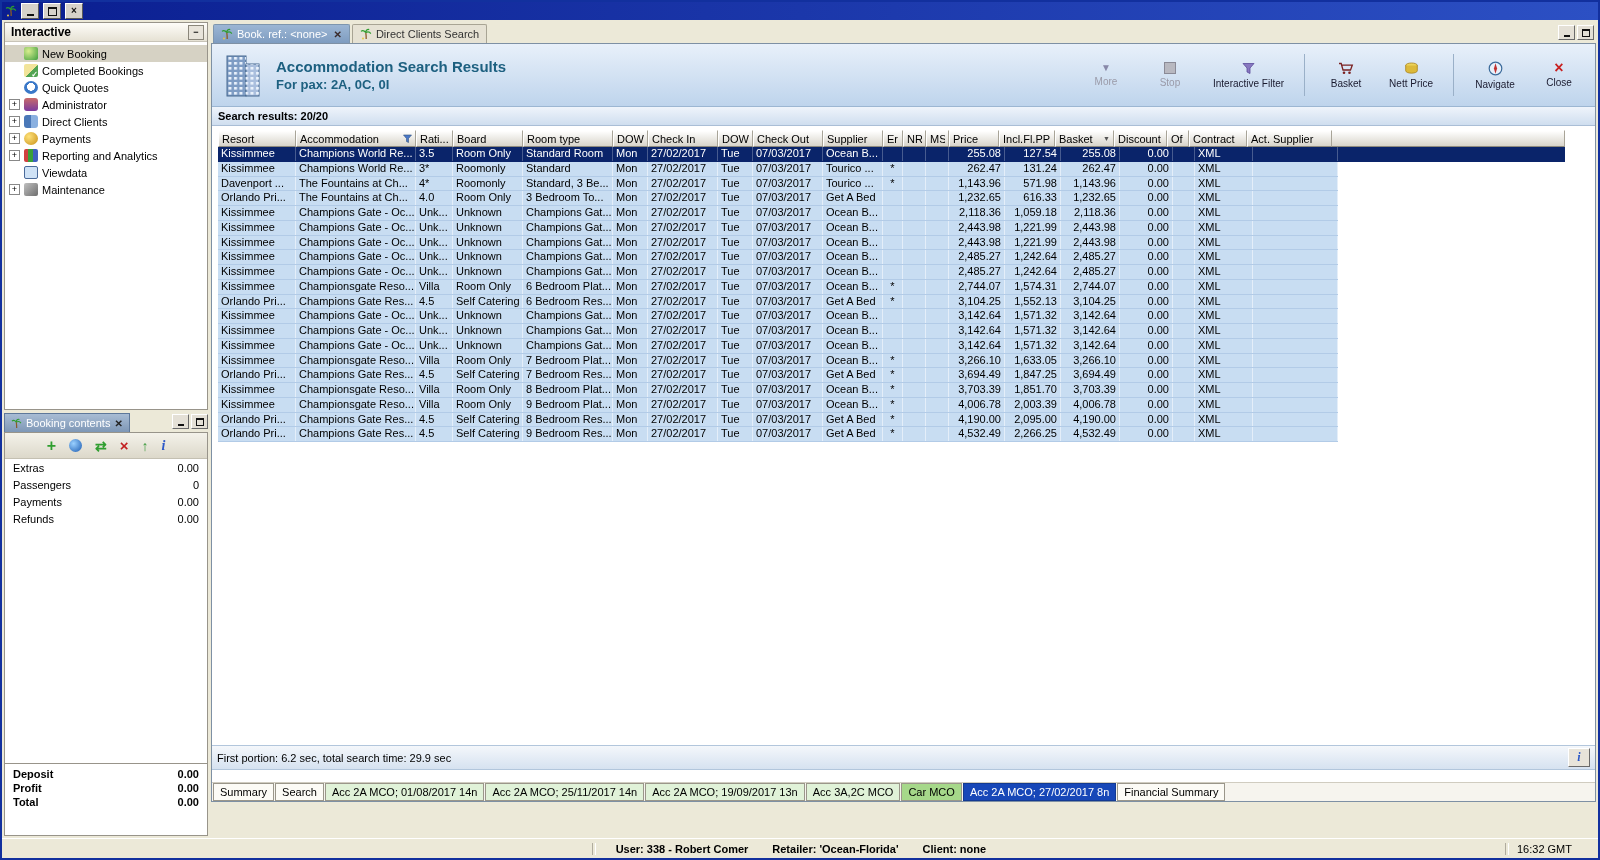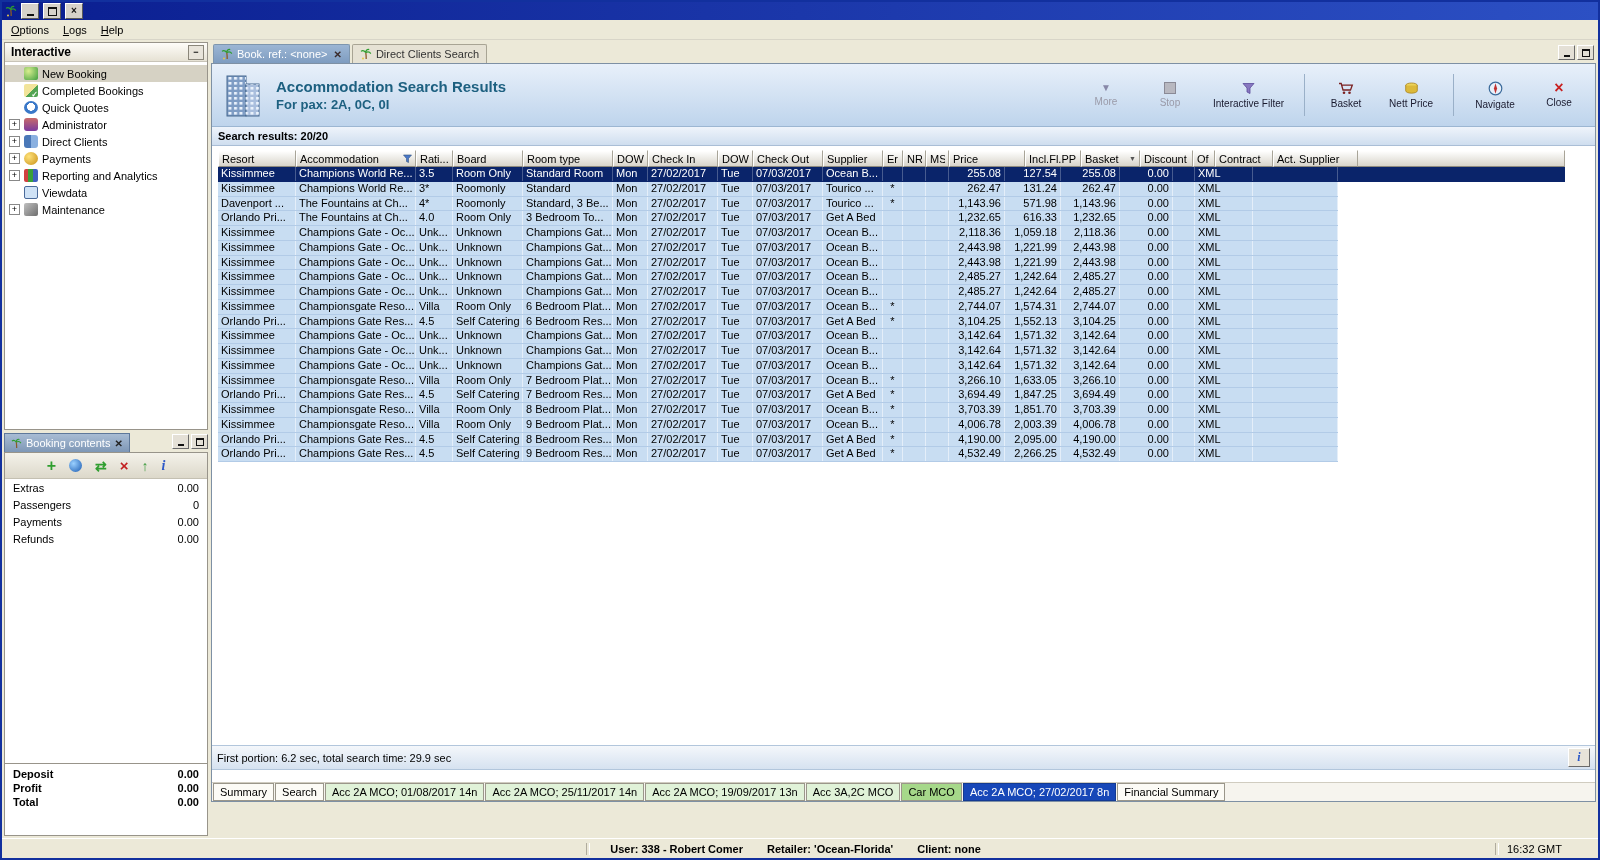--- a/index.html
+++ b/index.html
@@ -118,21 +118,21 @@
   .btab{display:flex;align-items:center;padding:0 6px;margin-right:1px;border:1px solid #9a968a;
     background:#fcfbf6;font-size:11px;white-space:nowrap;box-sizing:border-box;}
   .btab.acc{background:#e0f2d8;}
   .btab.car{background:#a6d88a;}
   .btab.active{background:#1747b8;color:#fff;border-color:#123a92;}
   
   .statusbar{height:19px;flex:none;background:#ece9d8;border-top:1px solid #fff;display:flex;align-items:center;padding:0 8px;}
   .groove{width:2px;height:12px;border-left:1px solid #b0ac9e;border-right:1px solid #fff;margin:0 8px;flex:none;}
   .sbseg{margin:0 12px;white-space:nowrap;font-weight:bold;}
   .sp1{flex:1.15;}.sp2{flex:1;}
-  .clock{margin-right:28px;white-space:nowrap;}
+  .clock{margin-right:18px;white-space:nowrap;}
 </style>
 </head>
 <body>
 
 <div class="window">
 
   <div class="titlebar">
     <span style="display:inline-flex;">
       <svg width="12" height="12" viewBox="0 0 12 12">
           <path d="M6.2 11C6.2 8 6 6 5.8 4.5" stroke="#8a5a28" stroke-width="1.3" fill="none"></path>
@@ -144,25 +144,20 @@
         <span class="glyph-min"></span>
       </span>
     <span class="tbtn">
         <span class="glyph-max"></span>
       </span>
     <span class="tbtn">
         <span class="glyph-x">×</span>
       </span>
   </div>
 
-  <div class="menubar">
-      <span class="menu-item"><u>O</u>ptions</span>
-      <span class="menu-item"><u>L</u>ogs</span>
-      <span class="menu-item"><u>H</u>elp</span>
-    </div>
 
   <div class="workspace">
 
     <div class="sidebar">
       <div class="sb-top">
         <div class="sb-header">
           <span>Interactive</span>
           <span class="sb-collapse">−</span>
         </div>
         <div class="tree">
@@ -430,21 +425,21 @@
               </div>
               <div class="gh" style="width: 20px;">
                 <span class="lbl">Er</span>
               </div>
               <div class="gh" style="width: 23px;">
                 <span class="lbl">NR</span>
               </div>
               <div class="gh" style="width: 23px;">
                 <span class="lbl">MS</span>
               </div>
-              <div class="gh" style="width: 76px;">
+              <div class="gh" style="width: 50px;">
                 <span class="lbl">Price</span>
               </div>
               <div class="gh" style="width: 56px;">
                 <span class="lbl">Incl.Fl.PP</span>
               </div>
               <div class="gh" style="width: 59px;">
                 <span class="lbl">Basket</span>
                 <span class="sortg">▼</span>
               </div>
               <div class="gh" style="width: 53px;">

